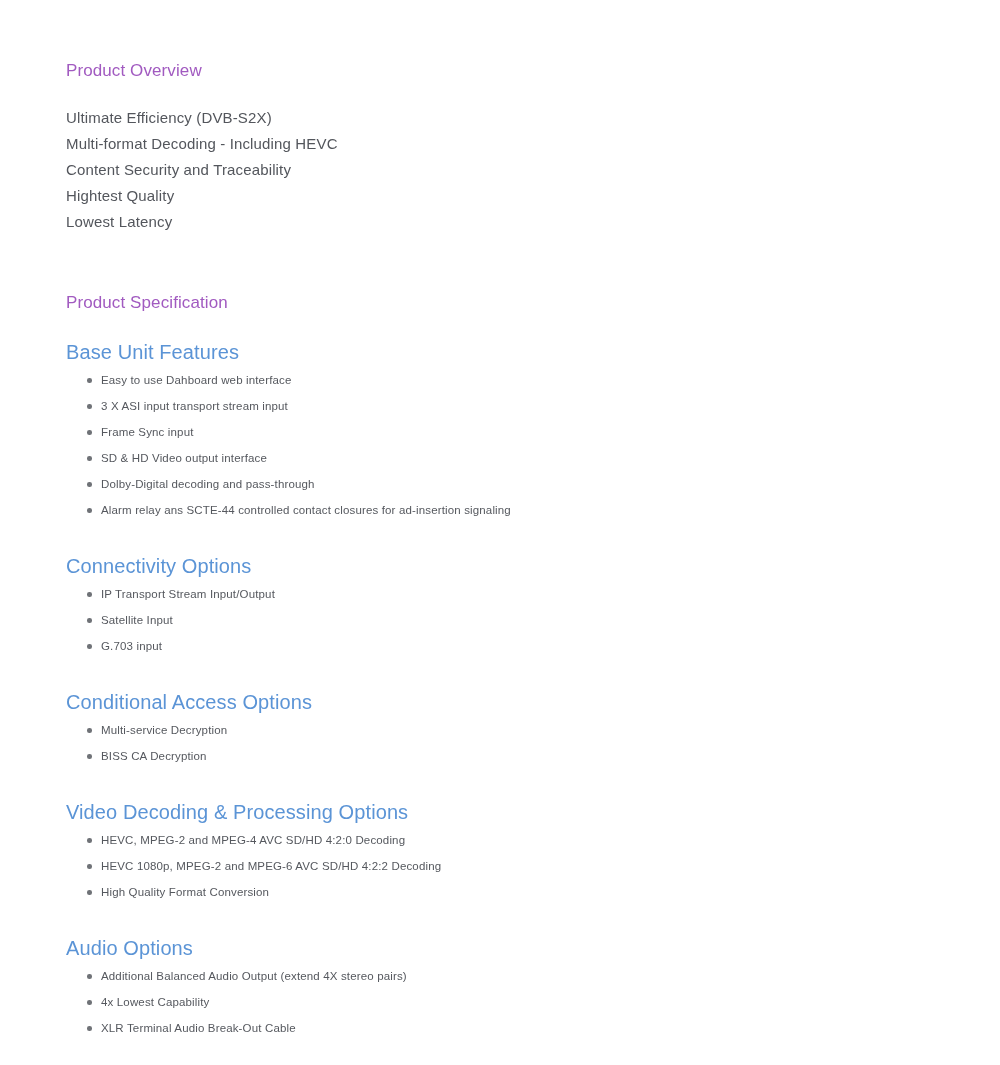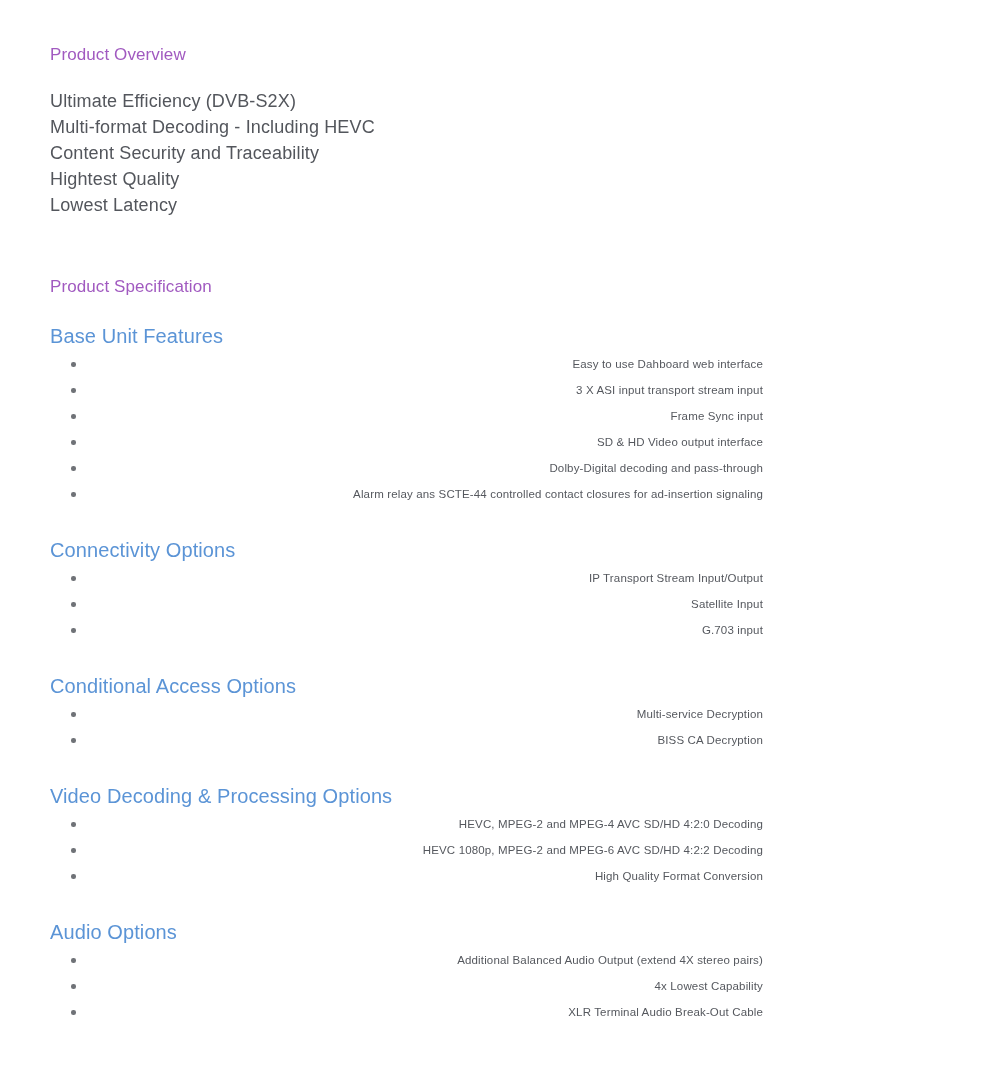--- a/index.html
+++ b/index.html
@@ -14,21 +14,21 @@
     font-family: "Liberation Sans", sans-serif;
     -webkit-font-smoothing: antialiased;
     overflow: hidden;
   }
 
   .page {
     position: relative;
     width: 803px;
     height: 1065px;
     background: #ffffff;
-    padding: 0;
+    padding: 16px;
     box-sizing: border-box;
   }
 
   .content {
     padding-left: 50px;
     padding-top: 45px;
     padding-right: 40px;
     box-sizing: border-box;
   }
 
@@ -55,34 +55,33 @@
   }
 
   
   .overview-list {
     list-style: none;
     margin: 0;
     padding: 0;
   }
   .overview-item {
     color: #53565c;
-    font-size: 18px;
+    font-size: 15px;
     font-weight: 400;
     line-height: 13px;
     letter-spacing: 0.15px;
     margin: 0 0 13px 0;
     padding: 0;
   }
 
   
   .bullet-list {
     list-style: none;
     margin: 0;
     padding: 0;
-    text-align: right;
   }
   .bullet-item {
     position: relative;
     color: #55585e;
     font-size: 11.5px;
     font-weight: 400;
     line-height: 12px;
     letter-spacing: 0.15px;
     padding-left: 35px;
     margin: 0 0 14px 0;

